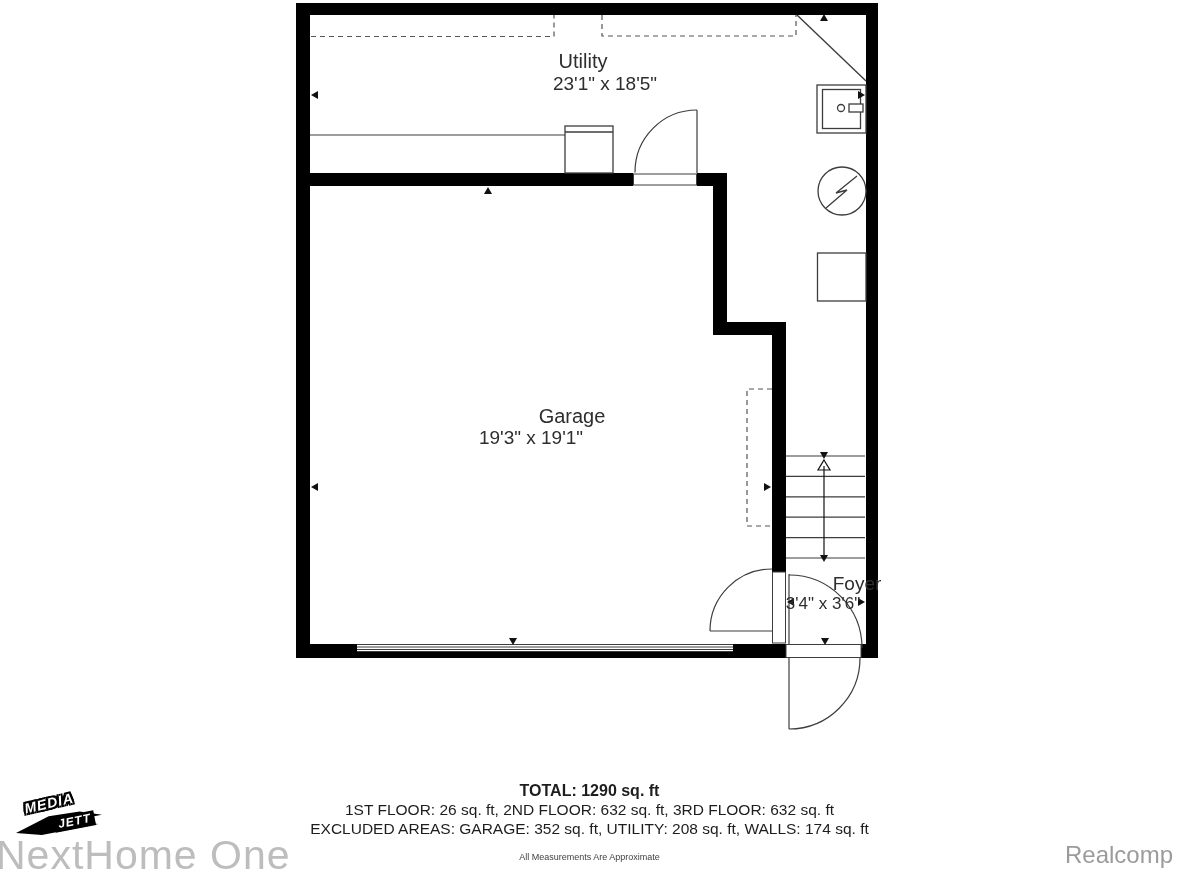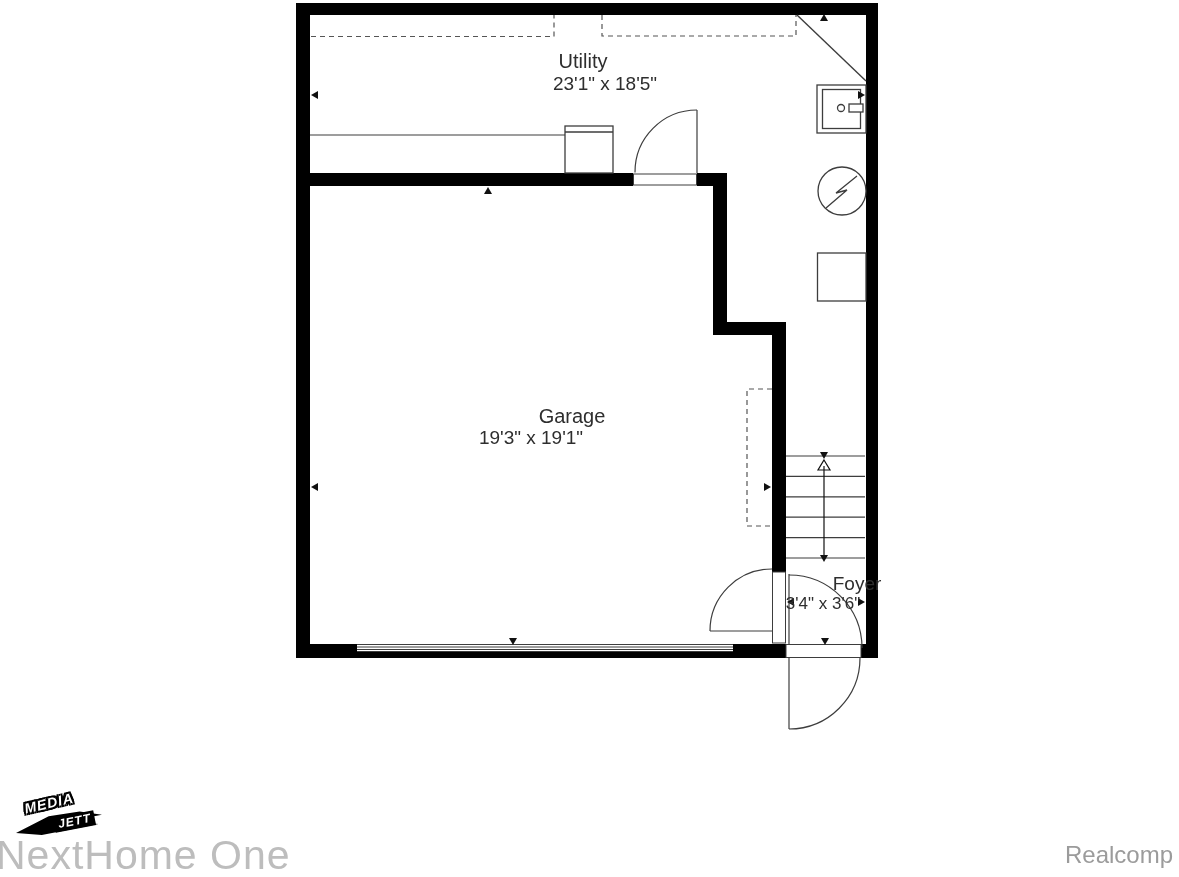--- a/index.html
+++ b/index.html
@@ -143,20 +143,26 @@
 
   <div class="room-label room-name" style="left:583px;top:61px;">Utility</div>
   <div class="room-label room-dims" style="left:605px;top:84px;">23'1" x 18'5"</div>
 
   <div class="room-label room-name" style="left:532px;top:416px;margin-left:40px;">Garage</div>
   <div class="room-label room-dims" style="left:531px;top:438px;">19'3" x 19'1"</div>
 
   <div class="room-label foyer-name" style="left:825px;top:584px;">Foyer</div>
   <div class="room-label foyer-dims" style="left:823px;top:604px;">3'4" x 3'6"</div>
 
+  <div class="summary">
+    <div class="total">TOTAL: 1290 sq. ft</div>
+    <div class="line">1ST FLOOR: 26 sq. ft, 2ND FLOOR: 632 sq. ft, 3RD FLOOR: 632 sq. ft</div>
+    <div class="line">EXCLUDED AREAS: GARAGE: 352 sq. ft, UTILITY: 208 sq. ft, WALLS: 174 sq. ft</div>
+    <div class="disclaimer">All Measurements Are Approximate</div>
+  </div>
 
   <div class="logo">
     <div class="swoosh"></div>
     <div class="media">MEDIA</div>
     <div class="jett">JETT</div>
   </div>
 
   <div class="watermark">NextHome One</div>
   <div class="provider">Realcomp</div>
 

